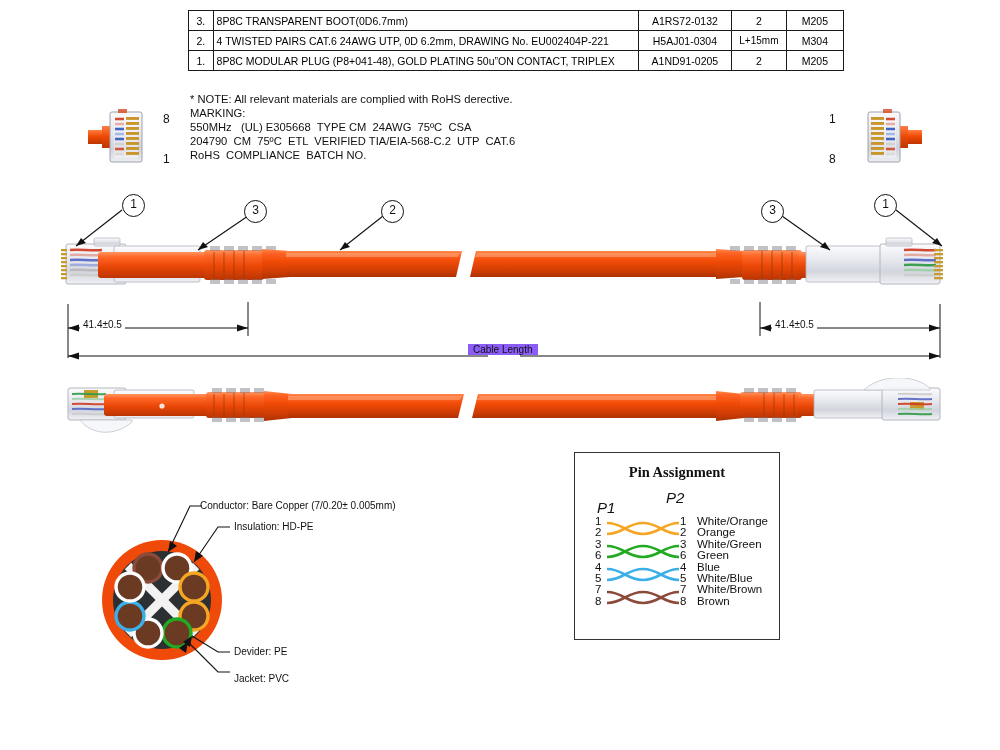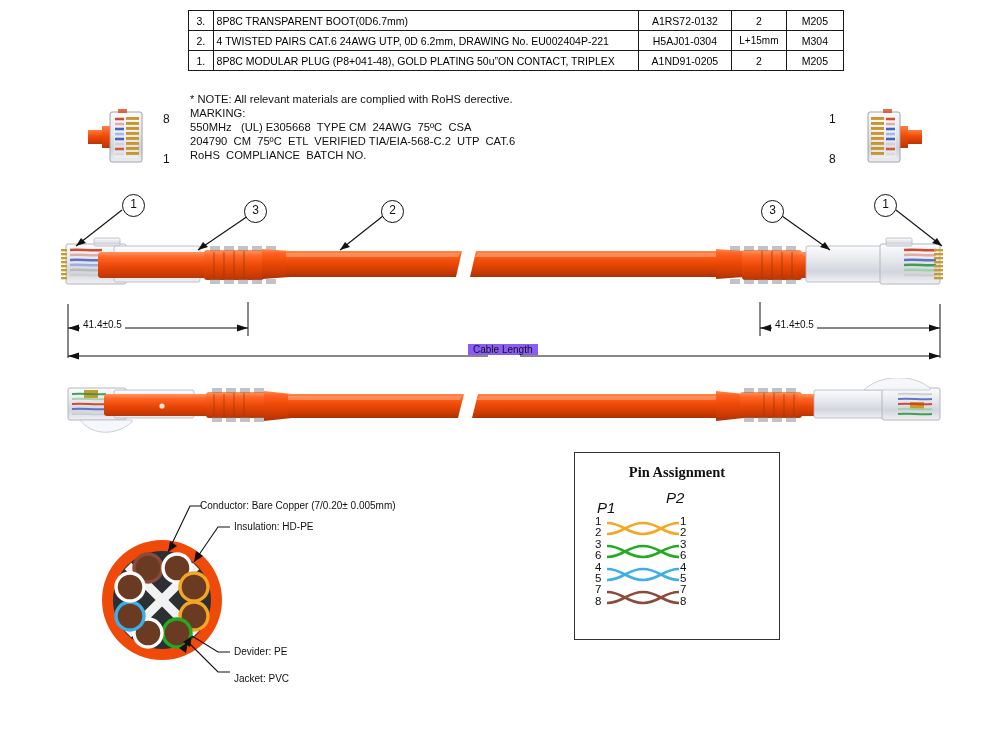--- a/index.html
+++ b/index.html
@@ -494,13 +494,23 @@
     <div>1</div>
     <div>2</div>
     <div>3</div>
     <div>6</div>
     <div>4</div>
     <div>5</div>
     <div>7</div>
     <div>8</div>
   </div>
 
+  <div class="abs pa-col" style="left:122px;top:63px;line-height:11.4px;white-space:nowrap;">
+    <div>White/Orange</div>
+    <div>Orange</div>
+    <div>White/Green</div>
+    <div>Green</div>
+    <div>Blue</div>
+    <div>White/Blue</div>
+    <div>White/Brown</div>
+    <div>Brown</div>
+  </div>
 </div>
 
 </body></html>

